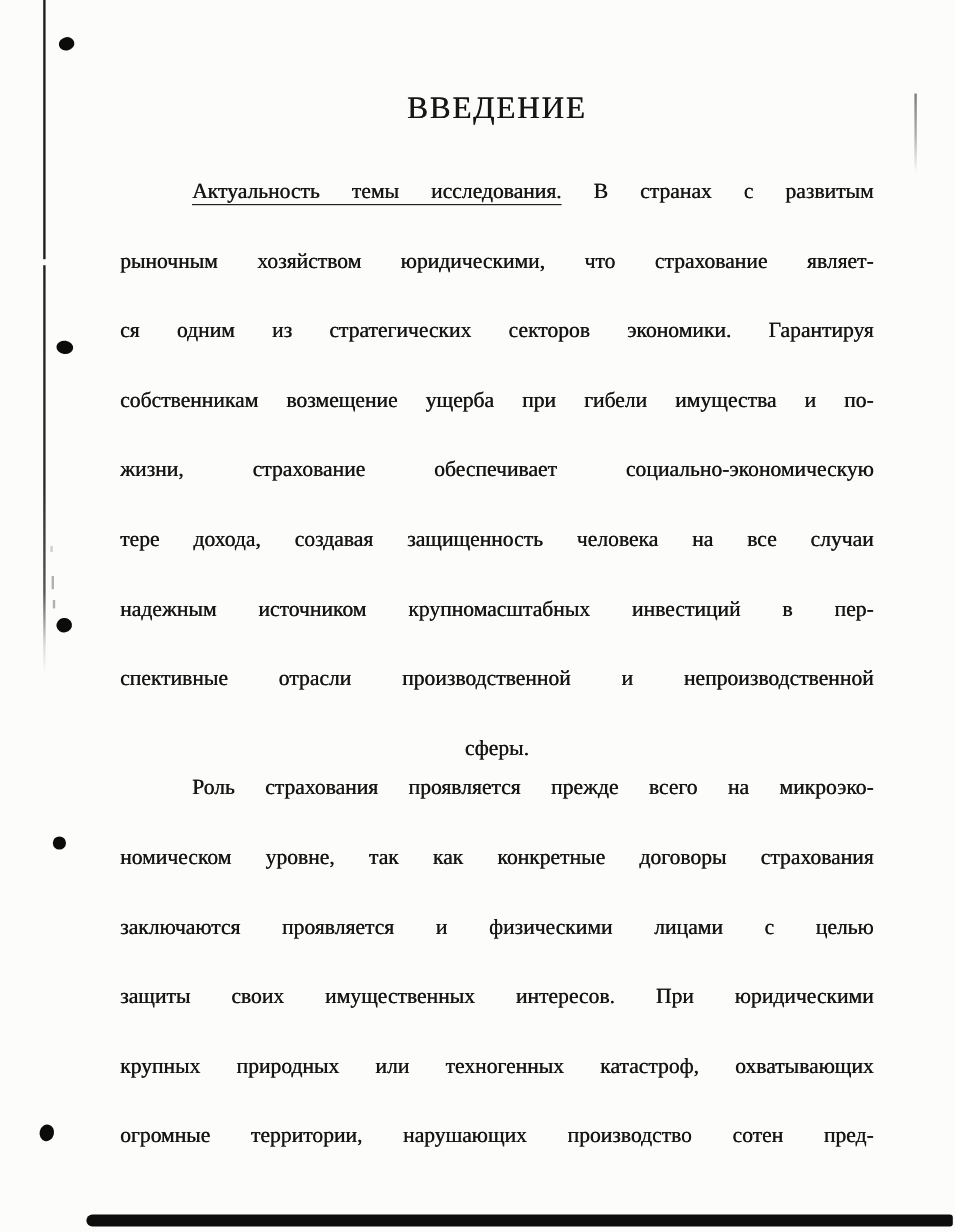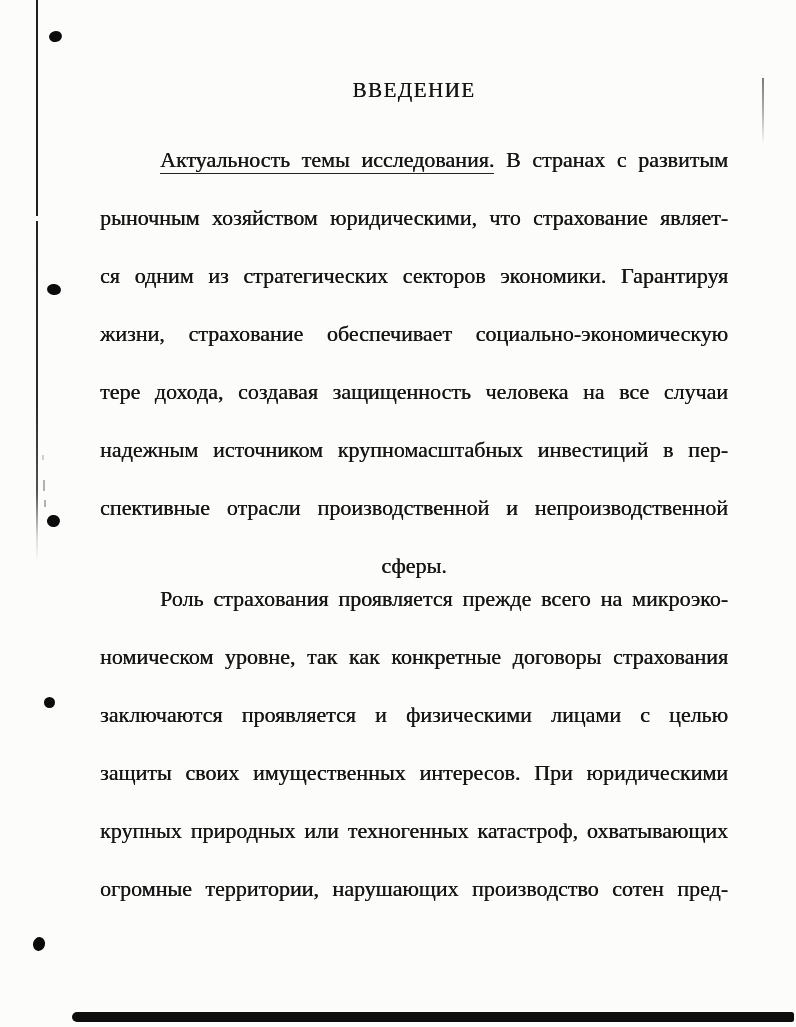--- a/index.html
+++ b/index.html
@@ -47,28 +47,28 @@
     position: absolute; left: 72px; top: 1012px; width: 722px; height: 10px;
     background: #0d0d0d; border-radius: 6px 3px 3px 6px;
   }
 
   
   .text-block {
     position: absolute; left: 100px; top: 75px; width: 628px;
   }
   .doc-title {
     margin: 2px 0 42px 0;
-    font-size: 21px; font-weight: normal;
+    font-size: 26px; font-weight: normal;
     line-height: 26px;
     text-align: center; letter-spacing: 1.5px;
     text-shadow: 0.35px 0 0 currentColor;
   }
   .para { margin: 0 0 4px 0; }
   .line {
-    font-size: 22px;
+    font-size: 18px;
     line-height: 29px;
     word-spacing: 2px;
     text-align: justify;
     text-shadow: 0.35px 0 0 currentColor;
   }
   .line.just::after { content: ""; display: inline-block; width: 100%; height: 0; }
   .line.first { padding-left: 60px; }
   .line.lastline { text-align: center; }
   .u { border-bottom: 1.5px solid #222; padding-bottom: 1px; }
 </style>
@@ -91,20 +91,21 @@
   <div class="dot d4"></div>
   <div class="dot d5"></div>
 
   <div class="text-block">
     <h1 class="doc-title">ВВЕДЕНИЕ</h1>
     <div id="paragraphs">
         <div class="para">
           <div class="line first just"><span class="u">Актуальность темы исследования.</span><span> В странах с развитым</span></div>
           <div class="line just"><span>рыночным хозяйством юридическими, что страхование являет-</span></div>
           <div class="line just"><span>ся одним из стратегических секторов экономики. Гарантируя</span></div>
+          <div class="line just"><span>собственникам возмещение ущерба при гибели имущества и по-</span></div>
           <div class="line just"><span>жизни, страхование обеспечивает социально-экономическую</span></div>
           <div class="line just"><span>тере дохода, создавая защищенность человека на все случаи</span></div>
           <div class="line just"><span>надежным источником крупномасштабных инвестиций в пер-</span></div>
           <div class="line just"><span>спективные отрасли производственной и непроизводственной</span></div>
           <div class="line lastline"><span>сферы.</span></div>
         </div>
         <div class="para">
           <div class="line first just"><span>Роль страхования проявляется прежде всего на микроэко-</span></div>
           <div class="line just"><span>номическом уровне, так как конкретные договоры страхования</span></div>
           <div class="line just"><span>заключаются проявляется и физическими лицами с целью</span></div>

